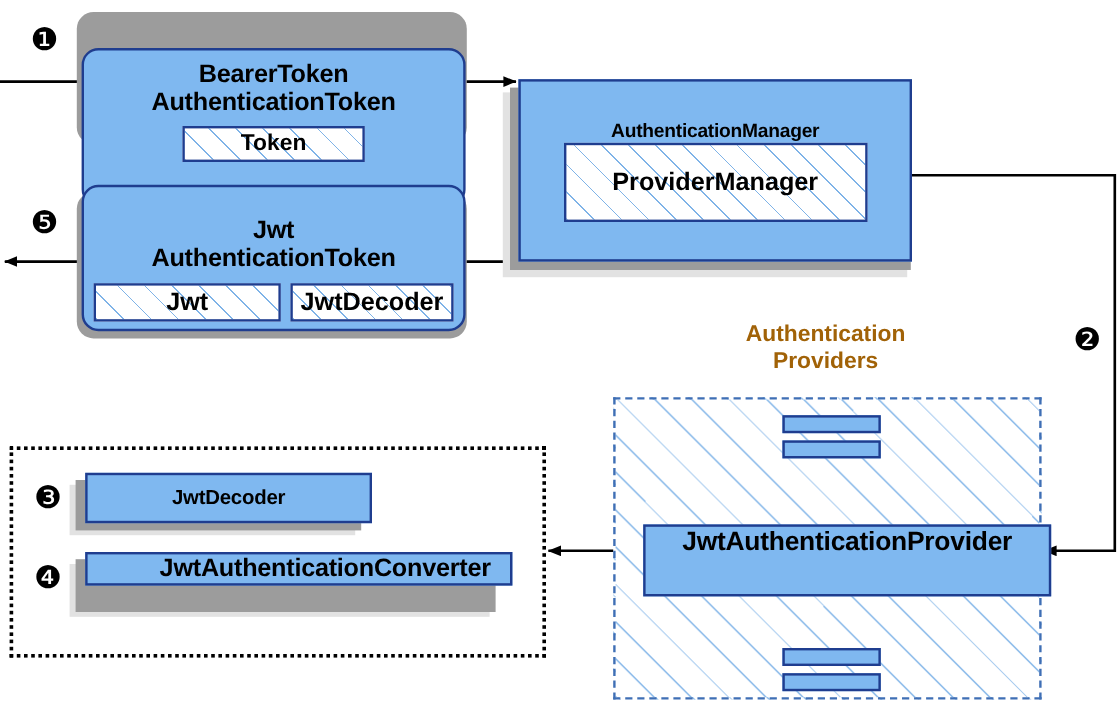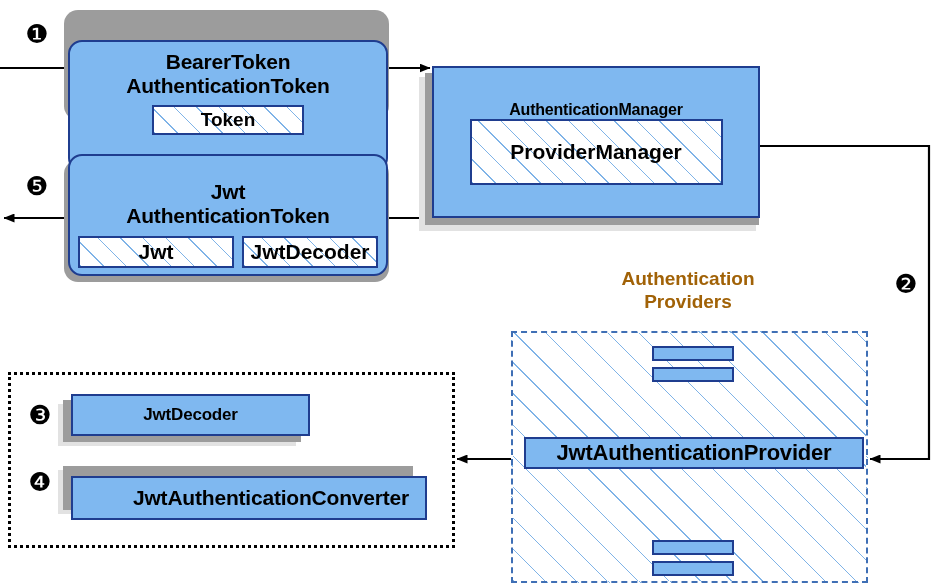--- a/index.html
+++ b/index.html
@@ -169,21 +169,21 @@
   <div class="dashed-hatch-box" style="left:511px;top:331px;width:357px;height:252px;"></div>
 
   <div class="mini-bar" style="left:652px;top:346px;width:82px;height:15px;"></div>
   <div class="mini-bar" style="left:652px;top:367px;width:82px;height:15px;"></div>
 
   <div class="mini-bar" style="left:652px;top:540px;width:82px;height:15px;"></div>
   <div class="mini-bar" style="left:652px;top:561px;width:82px;height:15px;"></div>
 
   <div class="shadow light" style="left:513px;top:445px;width:342px;height:42px;"></div>
   <div class="shadow" style="left:518px;top:441px;width:342px;height:42px;"></div>
-  <div class="node" style="left:524px;top:437px;width:340px;height:32px;justify-content:center;">
+  <div class="node" style="left:536px;top:437px;width:340px;height:60px;justify-content:flex-start;">
     <div class="node-title" style="font-size:22px;">JwtAuthenticationProvider</div>
   </div>
 
   <div class="shadow round" style="left:64px;top:10px;width:325px;height:110px;"></div>
   <div class="node round" style="left:68px;top:16px;width:320px;height:132px;padding-top:8px;margin-top:24px;">
     <div class="node-title" style="font-size:21px;">BearerToken
 AuthenticationToken</div>
     <div class="chip" style="width:152px;height:30px;margin-top:8px;font-size:19px;">Token</div>
   </div>
 
@@ -207,21 +207,21 @@
   <div class="dotted-box" style="left:8px;top:372px;width:447px;height:176px;"></div>
 
   <div class="shadow light" style="left:58px;top:404px;width:238px;height:42px;"></div>
   <div class="shadow" style="left:63px;top:400px;width:238px;height:42px;"></div>
   <div class="node" style="left:71px;top:394px;width:239px;height:42px;justify-content:center;">
     <div class="node-title" style="font-size:17px;">JwtDecoder</div>
   </div>
 
   <div class="shadow light" style="left:58px;top:470px;width:350px;height:44px;"></div>
   <div class="shadow" style="left:63px;top:466px;width:350px;height:44px;"></div>
-  <div class="node" style="left:71px;top:476px;width:356px;height:44px;justify-content:center;padding-left:44px;">
+  <div class="node" style="left:71px;top:460px;width:356px;height:28px;justify-content:center;padding-left:44px;">
     <div class="node-title" style="font-size:21px;">JwtAuthenticationConverter</div>
   </div>
 
   <div class="badge" style="left:25px;top:22px;">❶</div>
   <div class="badge" style="left:25px;top:174px;">❺</div>
   <div class="badge" style="left:894px;top:272px;">❷</div>
   <div class="badge" style="left:28px;top:403px;">❸</div>
   <div class="badge" style="left:28px;top:470px;">❹</div>
 
 </div>

